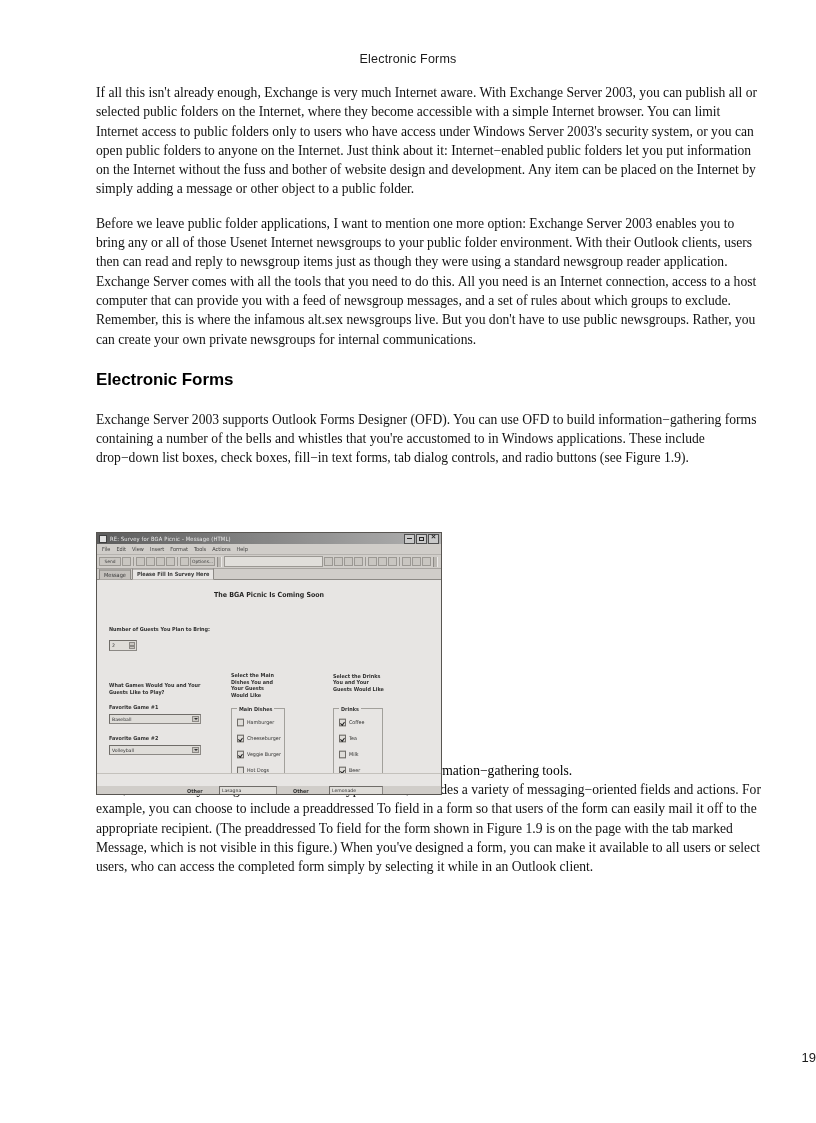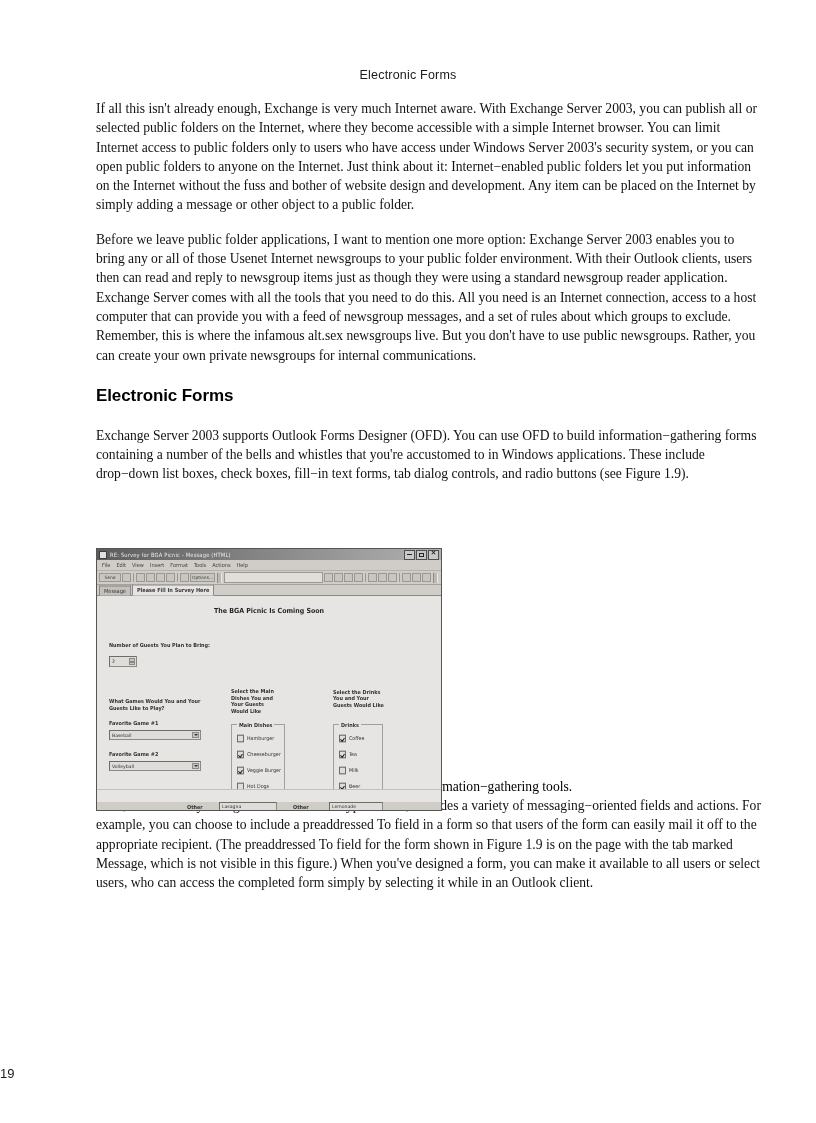--- a/index.html
+++ b/index.html
@@ -11,21 +11,21 @@
     width: 816px;
     height: 1123px;
     position: relative;
     font-family: "Liberation Serif", "DejaVu Serif", serif;
     color: #000000;
     overflow: hidden;
   }
 
   .page {
     position: absolute;
-    left: 0; top: 16px;
+    left: 0; top: 0;
     width: 816px;
     height: 958px;
   }
 
   
   .running-head {
     position: absolute;
     left: 0;
     top: 52px;
     width: 816px;
@@ -66,21 +66,21 @@
     font-size: 13.6px;
     line-height: 19.3px;
     margin: 4px 0 0 0;
   }
 
   .page-number {
     position: absolute;
     left: 0;
     top: 1050px;
     width: 816px;
-    text-align: left;
+    text-align: right;
     font-family: "Liberation Sans", "DejaVu Sans", sans-serif;
     font-size: 13px;
     color: #1a1a1a;
   }
 
   
   .figure {
     position: absolute;
     left: 96px;
     top: 532px;

